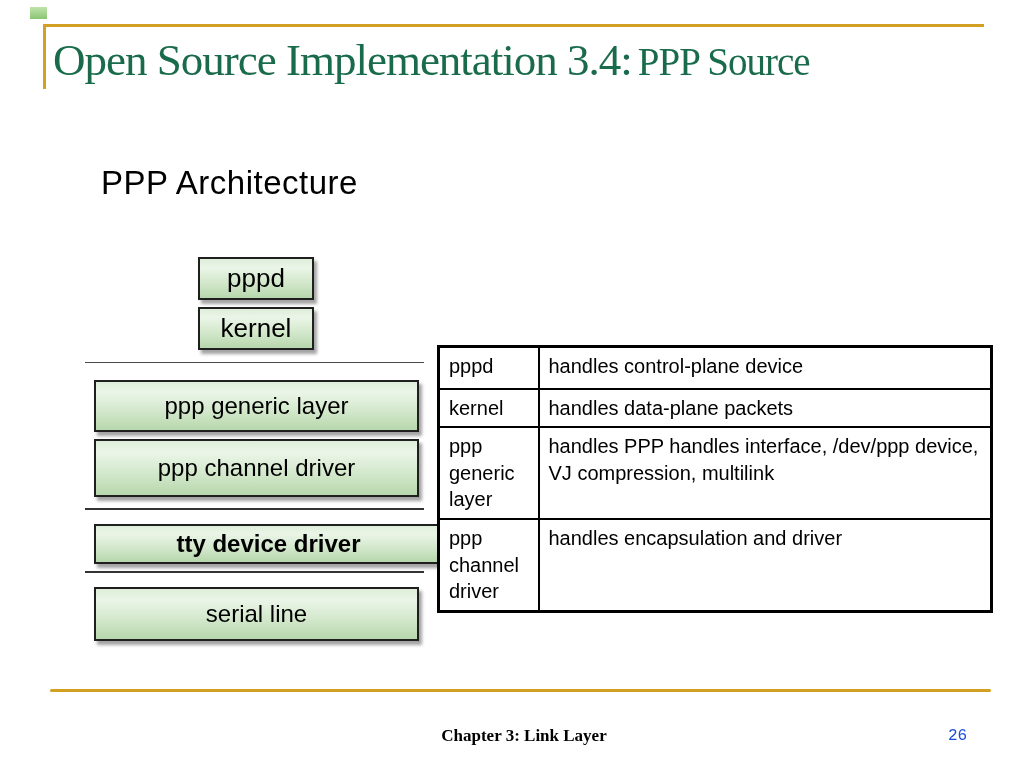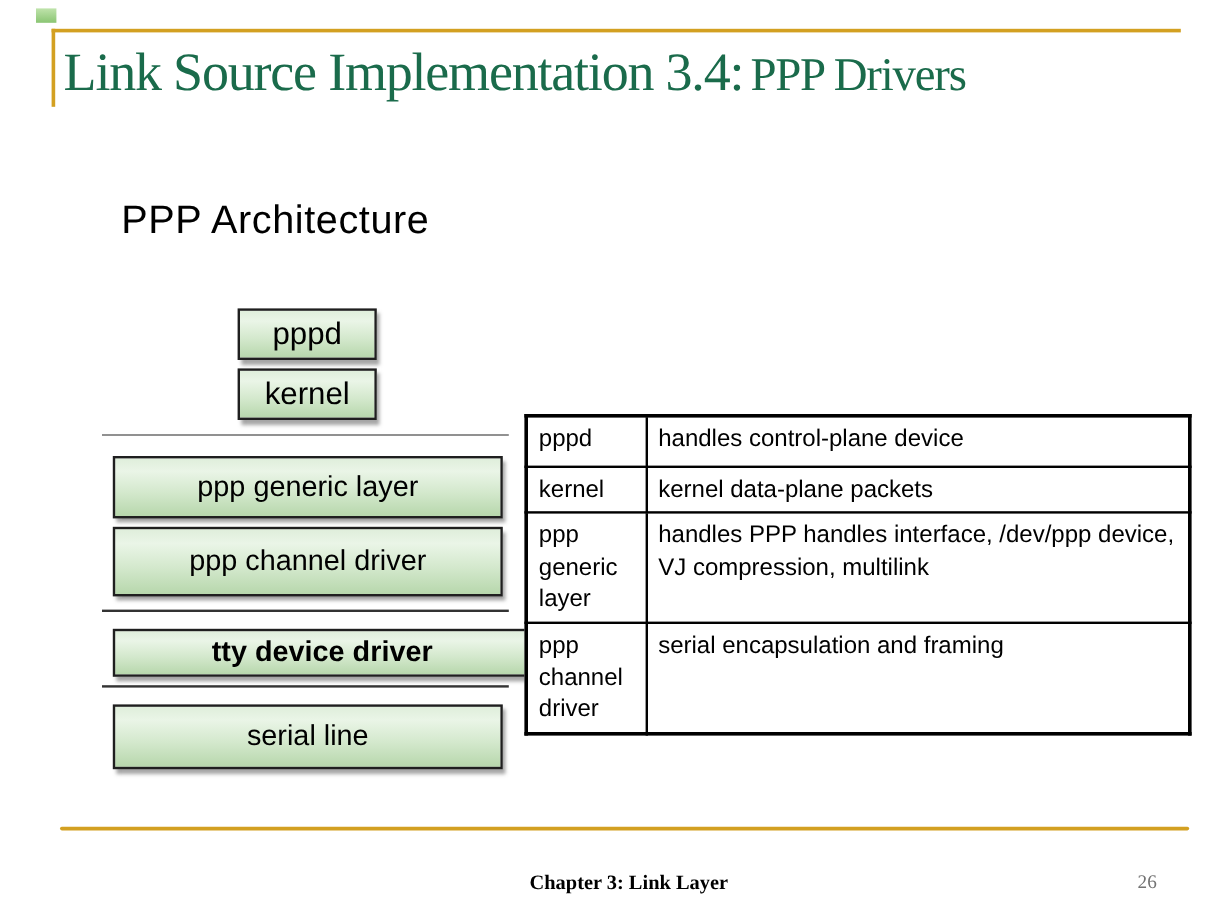--- a/index.html
+++ b/index.html
@@ -53,33 +53,33 @@
   .r2 td { height:26px; }
   .r3 td { height:80px; }
   .r4 td { height:76px; }
 
   
   .footer-line { position:absolute; left:50px; top:689px; width:941px; height:3px;
     background:#d3a021; border-radius:2px; }
   .footer-chapter { position:absolute; left:16px; top:726px; width:1016px; text-align:center;
     font-family:"Liberation Serif", serif; font-weight:700; font-size:17px; }
   .page-number { position:absolute; left:948px; top:727px;
-    font-family:Liberation Serif, serif; font-size:16px; color:#737373; }
+    font-family:Liberation Mono, monospace; font-size:16px; color:#1d4ed8; }
 </style>
 </head>
 <body>
 
 <div class="slide">
 
   
   <div class="corner-square"></div>
   <div class="top-line"></div>
   <div class="left-line"></div>
 
-  <h1 class="title"><span>Link Source Implementation 3.4:</span><span class="title-sub">PPP Drivers</span></h1>
+  <h1 class="title"><span>Open Source Implementation 3.4:</span><span class="title-sub">PPP Source</span></h1>
 
   <h2 class="heading">PPP Architecture</h2>
 
   
   <div class="diagram">
     <div class="dbox b-pppd">pppd</div>
     <div class="dbox b-kernel">kernel</div>
     <div class="sep sep-1"></div>
     <div class="dbox b-generic">ppp generic layer</div>
     <div class="dbox b-channel">ppp channel driver</div>
@@ -95,29 +95,29 @@
         <col class="col-comp">
         <col>
       </colgroup>
     <tbody>
       <tr class="r1">
         <td>pppd</td>
         <td>handles control-plane device</td>
       </tr>
       <tr class="r2">
         <td>kernel</td>
-        <td>kernel data-plane packets</td>
+        <td>handles data-plane packets</td>
       </tr>
       <tr class="r3">
         <td>ppp generic layer</td>
         <td>handles PPP handles interface, /dev/ppp device, VJ compression, multilink</td>
       </tr>
       <tr class="r4">
         <td>ppp channel driver</td>
-        <td>serial encapsulation and framing</td>
+        <td>handles encapsulation and driver</td>
       </tr>
     </tbody>
   </table>
 
   
   <div class="footer-line"></div>
   <div class="footer-chapter">Chapter 3: Link Layer</div>
   <div class="page-number">26</div>
 
 </div>

